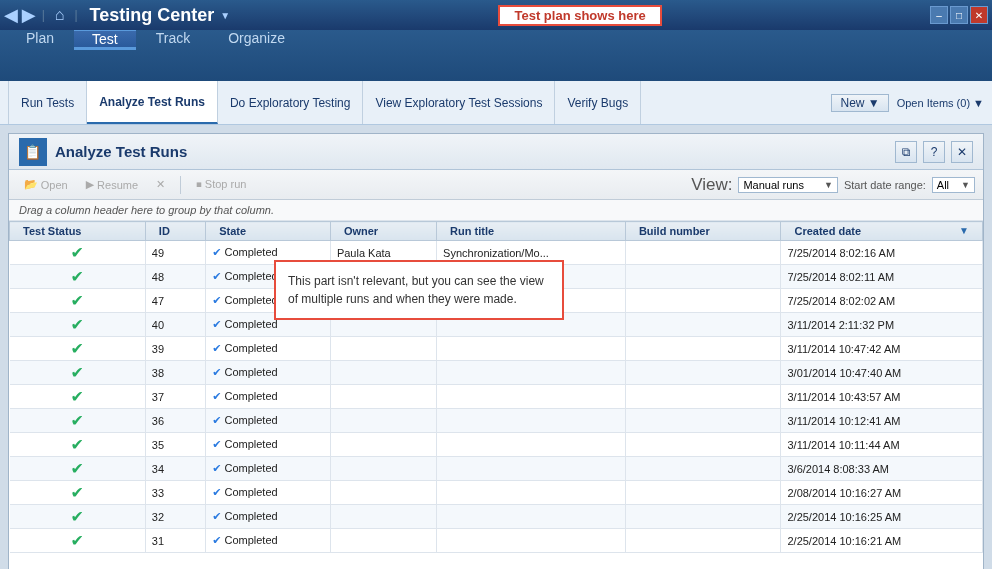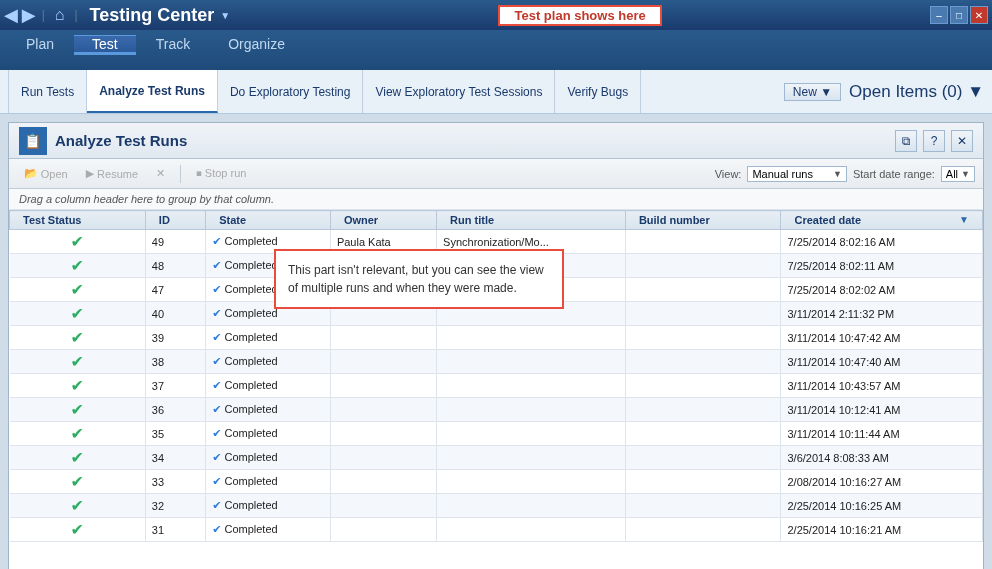--- a/index.html
+++ b/index.html
@@ -19,23 +19,23 @@
     }
     .title-bar-btn.close-btn { background: #c0392b; }
     .nav-icon { font-size: 18px; color: #aad0ff; cursor: pointer; }
     .home-icon { font-size: 16px; color: #aad0ff; cursor: pointer; padding: 0 4px; }
     .sep { color: #5a7a9a; margin: 0 2px; }
     .app-title { font-size: 18px; font-weight: bold; color: white; margin-left: 6px; }
     .dropdown-arrow { font-size: 10px; color: #aad0ff; margin-left: 2px; cursor: pointer; }
 
     
     .top-nav {
-      display: flex; align-items: flex-end; height: 40px;
+      display: flex; align-items: flex-start; height: 51px;
       background: linear-gradient(to bottom, #2a5a8c, #1e4a7a);
-      padding: 15px 8px; gap: 2px;
+      padding: 0 8px; gap: 2px;
     }
     .nav-item {
       display: flex; align-items: center; padding: 0 18px;
       color: #c0d8f0; font-size: 14px; cursor: pointer;
       border-bottom: 3px solid transparent;
     }
     .nav-item.active {
       background: linear-gradient(to bottom, #3a6aac, #2a5a9c);
       color: white; border-bottom: 3px solid #5a9adc;
       border-top: 1px solid #5a9adc;
@@ -60,21 +60,21 @@
       border-right: 1px solid #c0d0e0;
     }
     .sec-nav-item:first-child { border-left: 1px solid #c0d0e0; }
     .sec-nav-item.active { background: white; font-weight: bold; border-bottom: 2px solid #2a6aac; }
     .sec-nav-right { margin-left: auto; display: flex; align-items: center; gap: 8px; }
     .new-btn {
       background: linear-gradient(to bottom, #f0f4f8, #d8e4f0);
       border: 1px solid #a0b8d0; padding: 1px 8px; cursor: pointer;
       color: #1a3a6c; display: flex; align-items: center; gap: 2px;
     }
-    .open-items { color: #1a3a6c; font-size: 17px; cursor: pointer; }
+    .open-items { color: #1a3a6c; font-size: 11px; cursor: pointer; }
 
     
     .main-area {
       background: #d0dce8; padding: 8px; height: calc(569px - 30px - 40px - 28px);
       display: flex; flex-direction: column;
     }
 
     
     .panel {
       background: white; border: 1px solid #a0b4c8; flex: 1;
@@ -104,29 +104,29 @@
       border-bottom: 1px solid #c0ccd8; padding: 0 8px; gap: 4px;
     }
     .toolbar-btn {
       display: flex; align-items: center; gap: 3px;
       padding: 2px 6px; color: #555; font-size: 11px;
       cursor: pointer; border: 1px solid transparent;
     }
     .toolbar-btn.disabled { color: #aaa; cursor: default; }
     .toolbar-sep { width: 1px; height: 18px; background: #c0ccd8; margin: 0 4px; }
     .toolbar-right { margin-left: auto; display: flex; align-items: center; gap: 6px; }
-    .view-label { color: #555; font-size: 11px; }
+    .view-label { color: #555; font-size: 17px; }
     .view-select {
       border: 1px solid #a0b8d0; background: white; padding: 1px 4px;
       font-size: 11px; cursor: pointer; display: flex; align-items: center; gap: 20px;
     }
     .date-label { color: #555; font-size: 11px; }
     .date-select {
       border: 1px solid #a0b8d0; background: white; padding: 1px 4px;
-      font-size: 11px; cursor: pointer; display: flex; align-items: center; gap: 3px;
+      font-size: 11px; cursor: pointer; display: flex; align-items: center; gap: 12px;
     }
     .sel-arrow { font-size: 9px; color: #555; }
 
     
     .drag-hint {
       padding: 4px 10px; font-size: 11px; color: #555;
       background: #f8f9fa; border-bottom: 1px solid #dde4ec; font-style: italic;
     }
 
     
@@ -300,21 +300,21 @@
               <td></td>
               <td>3/11/2014 10:47:42 AM</td>
             </tr>
             <tr>
               <td style="text-align:center;"><span style="color:#27ae60;font-size:16px;">✔</span></td>
               <td>38</td>
               <td><span style="color:#2a7ae0;margin-right:3px;">✔</span>Completed</td>
               <td></td>
               <td></td>
               <td></td>
-              <td>3/11/2014 10:47:40 AM</td>
+              <td>3/01/2014 10:47:40 AM</td>
             </tr>
             <tr>
               <td style="text-align:center;"><span style="color:#27ae60;font-size:16px;">✔</span></td>
               <td>37</td>
               <td><span style="color:#2a7ae0;margin-right:3px;">✔</span>Completed</td>
               <td></td>
               <td></td>
               <td></td>
               <td>3/11/2014 10:43:57 AM</td>
             </tr>

